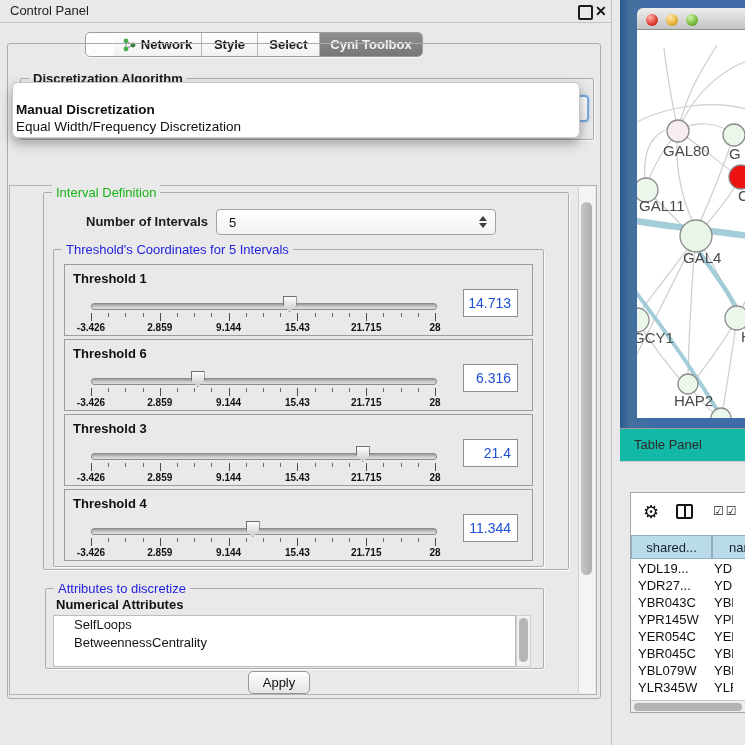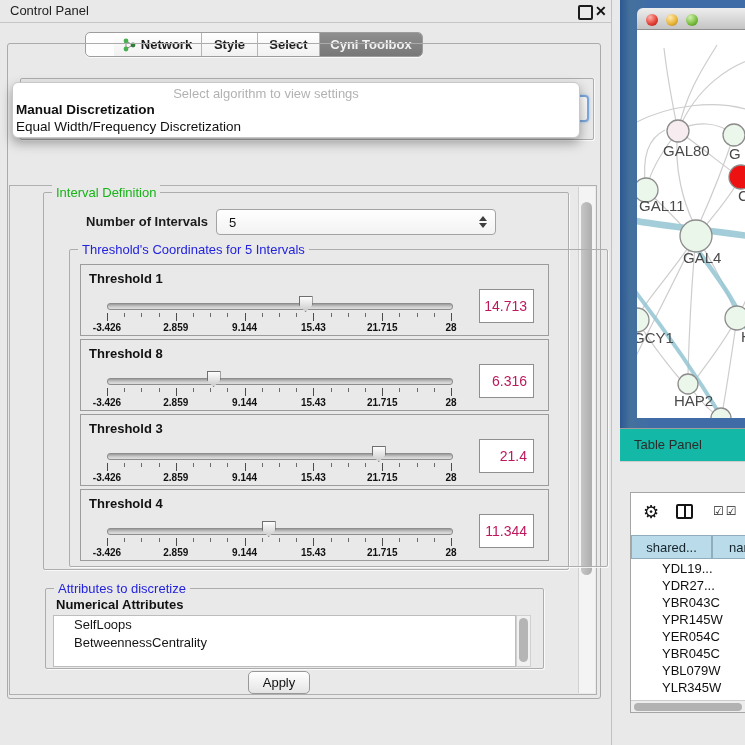--- a/index.html
+++ b/index.html
@@ -61,22 +61,22 @@
   .th-label{position:absolute;left:8px;top:6px;font-size:13px;font-weight:bold;color:#111;}
   .sl-track{position:absolute;left:26px;top:38px;width:344px;height:5px;border-radius:3px;
             background:linear-gradient(#9a9a9a,#cfcfcf 60%,#dedede);border:1px solid #8d8d8d;}
   .sl-thumb{position:absolute;top:31px;width:14px;height:16px;
             background:linear-gradient(#fdfdfd,#cccccc);border:1px solid #6f6f6f;box-sizing:border-box;
             clip-path:polygon(0 0,100% 0,100% 55%,50% 100%,0 55%);}
   .sl-minors{position:absolute;left:26px;top:48px;width:345px;height:4px;
              background:repeating-linear-gradient(to right,#6a6a6a 0,#6a6a6a 1px,transparent 1px,transparent 17.2px);}
   .sl-major{position:absolute;top:48px;width:1px;height:8px;background:#4c4c4c;}
   .sl-ticklabel{position:absolute;top:57px;transform:translateX(-50%);font-size:10px;font-weight:bold;color:#111;}
-  .value-box{position:absolute;left:398px;top:24px;width:55px;height:34px;background:#fff;
-             border:1px solid #8f8f8f;box-sizing:border-box;font-size:14px;color:#be185d;
+  .value-box{position:absolute;left:398px;top:24px;width:55px;height:28px;background:#fff;
+             border:1px solid #8f8f8f;box-sizing:border-box;font-size:14px;color:#1d4ed8;
              display:flex;align-items:center;justify-content:flex-end;padding-right:6px;}
   
   .attr-header{position:absolute;left:10px;top:8px;font-size:13px;font-weight:bold;color:#111;}
   .attr-list{position:absolute;left:7px;top:26px;width:463px;height:52px;background:#fff;
              border:1px solid #bdbdbd;box-sizing:border-box;overflow:hidden;}
   .attr-item{padding-left:20px;font-size:13px;line-height:17.5px;color:#151515;white-space:nowrap;}
   .attr-scroll{position:absolute;left:470px;top:26px;width:15px;height:52px;background:#f1f1f1;
                border:1px solid #cfcfcf;box-sizing:border-box;}
   .attr-scroll .thumb{position:absolute;left:2px;top:2px;width:9px;height:44px;background:#b5b5b5;border-radius:5px;}
   
@@ -104,21 +104,21 @@
   .gear{position:absolute;left:12px;top:8px;font-size:18px;color:#141414;}
   .colicon{position:absolute;left:45px;top:11px;width:17px;height:15px;border:2px solid #141414;
            border-radius:2px;box-sizing:border-box;}
   .colicon:after{content:"";position:absolute;left:50%;top:0;bottom:0;width:2px;background:#141414;transform:translateX(-1px);}
   .checks{position:absolute;left:82px;top:11px;font-size:12px;color:#222;letter-spacing:2px;}
   .thead{position:absolute;left:0;top:42px;right:-30px;height:24px;display:flex;}
   .thcell{background:#badbe9;border:1px solid #8fadbc;box-sizing:border-box;font-size:13px;color:#15242c;
           display:flex;align-items:center;justify-content:center;overflow:hidden;}
   .thcell.c1{width:81px;}
   .thcell.c2{flex:1;justify-content:flex-start;padding-left:16px;}
-  .trows{position:absolute;left:0;top:68px;right:12px;height:139px;overflow:hidden;margin-left:24px;}
+  .trows{position:absolute;left:0;top:68px;right:12px;height:139px;overflow:hidden;}
   .trow{height:17px;display:flex;font-size:13px;color:#101010;}
   .trow .c1{width:81px;padding-left:7px;box-sizing:border-box;overflow:hidden;white-space:nowrap;}
   .trow .c2{flex:1;padding-left:2px;overflow:hidden;white-space:nowrap;}
   .hscroll{position:absolute;left:0;right:0;top:207px;height:12px;background:#ededed;border-top:1px solid #cccccc;}
   .hscroll .thumb{position:absolute;left:3px;right:3px;top:2px;height:8px;background:#b2b2b2;border-radius:4px;}
   
   .lbl{position:absolute;font-size:13px;white-space:nowrap;}
   .bold{font-weight:bold;}
 </style>
 </head>
@@ -152,30 +152,30 @@
         <span>Select</span>
       </div>
       <div class="tab selected" style="width: 102px;">
         <span>Cyni Toolbox</span>
       </div>
     </div>
 
   <div class="content-border"></div>
 
   <div class="group" style="left:20px;top:78px;width:572px;height:60px;">
+    <span class="gtitle black">Discretization Algorithm</span>
     <div class="combo focused" style="left:8px;top:16px;width:560px;height:27px;">
       <span class="stepper">
           <i class="up"></i>
           <i class="down"></i>
         </span>
     </div>
   </div>
 
   <div class="popup">
-    <div class="hint">Select algorithm to view settings</div>
     <div class="opt bold" style="top:19px;">Manual Discretization</div>
     <div class="opt" style="top:36px;">Equal Width/Frequency Discretization</div>
   </div>
 
 
   <div class="scrollpane">
     <div class="vscroll">
       <div class="thumb"></div>
     </div>
   </div>
@@ -184,21 +184,21 @@
     <span class="gtitle green">Interval Definition</span>
     <span class="lbl bold" style="left:42px;top:21px;">Number of Intervals</span>
     <div class="combo" style="left:172px;top:16px;width:280px;height:26px;">
       <span class="cval">5</span>
       <span class="stepper">
           <i class="up"></i>
           <i class="down"></i>
         </span>
     </div>
 
-    <div class="group" style="left:25px;top:56px;width:489px;height:316px;padding-left:48px;">
+    <div class="group" style="left:9px;top:56px;width:489px;height:316px;">
       <span class="gtitle blue">Threshold's Coordinates for 5 Intervals</span>
       <div id="threshold-host">
           <div class="threshold-box" style="top:14px">
             <span class="th-label">Threshold 1</span>
             <div class="sl-track"></div>
             <div class="sl-minors"></div>
             <span class="sl-major" style="left:26.0px"></span>
             <span class="sl-major" style="left:94.8px"></span>
             <span class="sl-major" style="left:163.6px"></span>
             <span class="sl-major" style="left:232.4px"></span>
@@ -207,21 +207,21 @@
             <span class="sl-ticklabel" style="left:26.0px">-3.426</span>
             <span class="sl-ticklabel" style="left:94.8px">2.859</span>
             <span class="sl-ticklabel" style="left:163.6px">9.144</span>
             <span class="sl-ticklabel" style="left:232.4px">15.43</span>
             <span class="sl-ticklabel" style="left:301.2px">21.715</span>
             <span class="sl-ticklabel" style="left:370.0px">28</span>
             <div class="sl-thumb" style="left:217.6px"></div>
             <div class="value-box">14.713</div>
           </div>
           <div class="threshold-box" style="top:89px">
-            <span class="th-label">Threshold 8</span>
+            <span class="th-label">Threshold 6</span>
             <div class="sl-track"></div>
             <div class="sl-minors"></div>
             <span class="sl-major" style="left:26.0px"></span>
             <span class="sl-major" style="left:94.8px"></span>
             <span class="sl-major" style="left:163.6px"></span>
             <span class="sl-major" style="left:232.4px"></span>
             <span class="sl-major" style="left:301.2px"></span>
             <span class="sl-major" style="left:370.0px"></span>
             <span class="sl-ticklabel" style="left:26.0px">-3.426</span>
             <span class="sl-ticklabel" style="left:94.8px">2.859</span>

